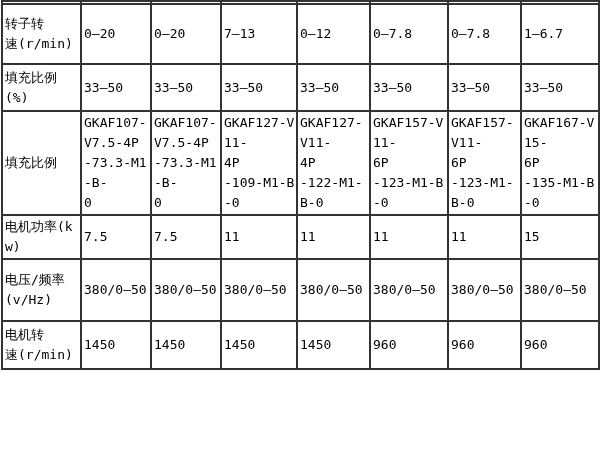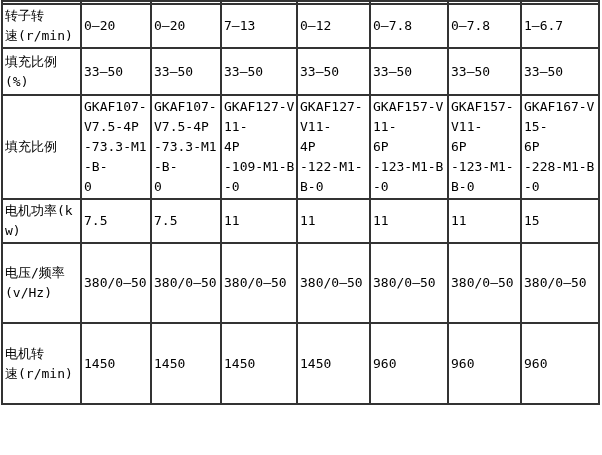--- a/index.html
+++ b/index.html
@@ -26,27 +26,27 @@
     vertical-align: middle;
     text-align: left;
     padding: 1px 1px 1px 2px;
     white-space: pre-line;
     overflow: hidden;
     word-break: break-all;
   }
   
   tr.partial-row { height: 3px; }
   tr.partial-row td { padding: 0; }
-  tr.row-0 { height: 44px; }
+  tr.row-0 { height: 60px; }
   tr.row-1 { height: 47px; }
   tr.row-2 { height: 64px; }
   tr.row-3 { height: 101px; }
   tr.row-4 { height: 44px; margin-top: 15px; }
-  tr.row-5 { height: 80px; }
-  tr.row-6 { height: 81px; }
+  tr.row-5 { height: 62px; }
+  tr.row-6 { height: 48px; }
   td.label-cell { padding-left: 3px; }
 </style>
 </head>
 <body>
 
 <table class="spec-table">
   <colgroup>
     <col style="width:79px">
       <col style="width:70px">
       <col style="width:70px">
@@ -105,21 +105,21 @@
 4P
 -122-M1-B-0</td>
         <td>GKAF157-V11-
 6P
 -123-M1-B-0</td>
         <td>GKAF157-V11-
 6P
 -123-M1-B-0</td>
         <td>GKAF167-V15-
 6P
--228-M1-B-0</td>
+-135-M1-B-0</td>
       </tr>
       <tr class="row-4">
         <td class="label-cell">电机功率(kw)</td>
         <td>7.5</td>
         <td>7.5</td>
         <td>11</td>
         <td>11</td>
         <td>11</td>
         <td>11</td>
         <td>15</td>

